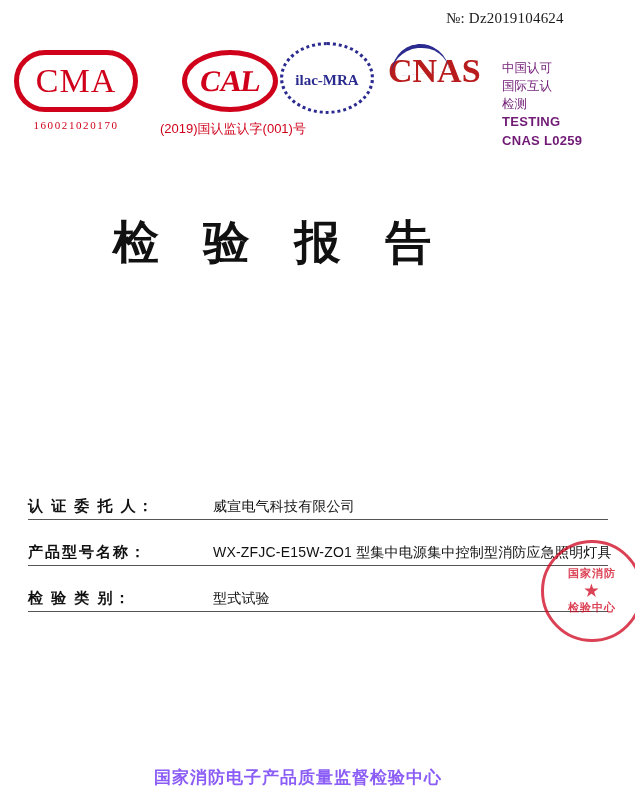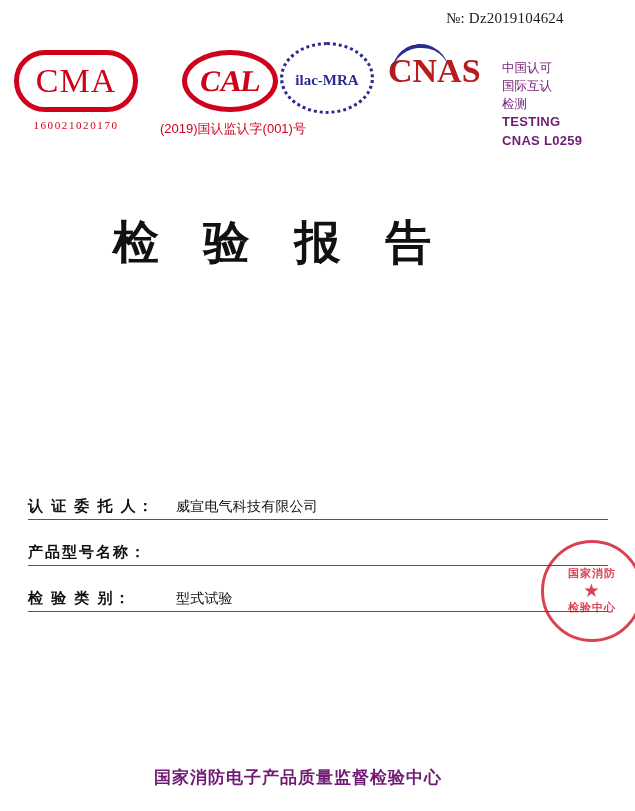--- a/index.html
+++ b/index.html
@@ -223,20 +223,21 @@
     font-weight: bold;
     letter-spacing: 2px;
     white-space: nowrap;
   }
   .field-value {
     position: absolute;
     bottom: 10px;
     font-size: 14px;
     white-space: nowrap;
     letter-spacing: 0.2px;
+    margin-left: 37px;
   }
   .field-line {
     position: absolute;
     left: 0;
     bottom: 6px;
     width: 580px;
     border-bottom: 1px solid #555555;
   }
   .f1 .field-value { left: 148px; }
   .f2 .field-value { left: 148px; }
@@ -274,21 +275,21 @@
   
   .footer {
     position: absolute;
     bottom: 22px;
     left: 0;
     width: 596px;
     text-align: center;
     font-size: 17px;
     font-weight: bold;
     letter-spacing: 1px;
-    color: #701a75;
+    color: #8b5cf6;
   }
 </style>
 </head>
 <body>
 
 <div class="page">
 
   <div class="report-no">
     <span class="nb">№:</span>
     <span>Dz2019104624</span>
@@ -335,20 +336,21 @@
   <div class="fields">
 
     <div class="field f1">
       <div class="field-label">认 证 委 托 人：</div>
       <div class="field-value">威宣电气科技有限公司</div>
       <div class="field-line"></div>
     </div>
 
     <div class="field f2">
       <div class="field-label">产品型号名称：</div>
+      <div class="field-value">WX-ZFJC-E15W-ZO1 型集中电源集中控制型消防应急照明灯具</div>
       <div class="field-line"></div>
     </div>
 
     <div class="field f3">
       <div class="field-label">检 验 类 别：</div>
       <div class="field-value">型式试验</div>
       <div class="field-line"></div>
     </div>
 
   </div>

